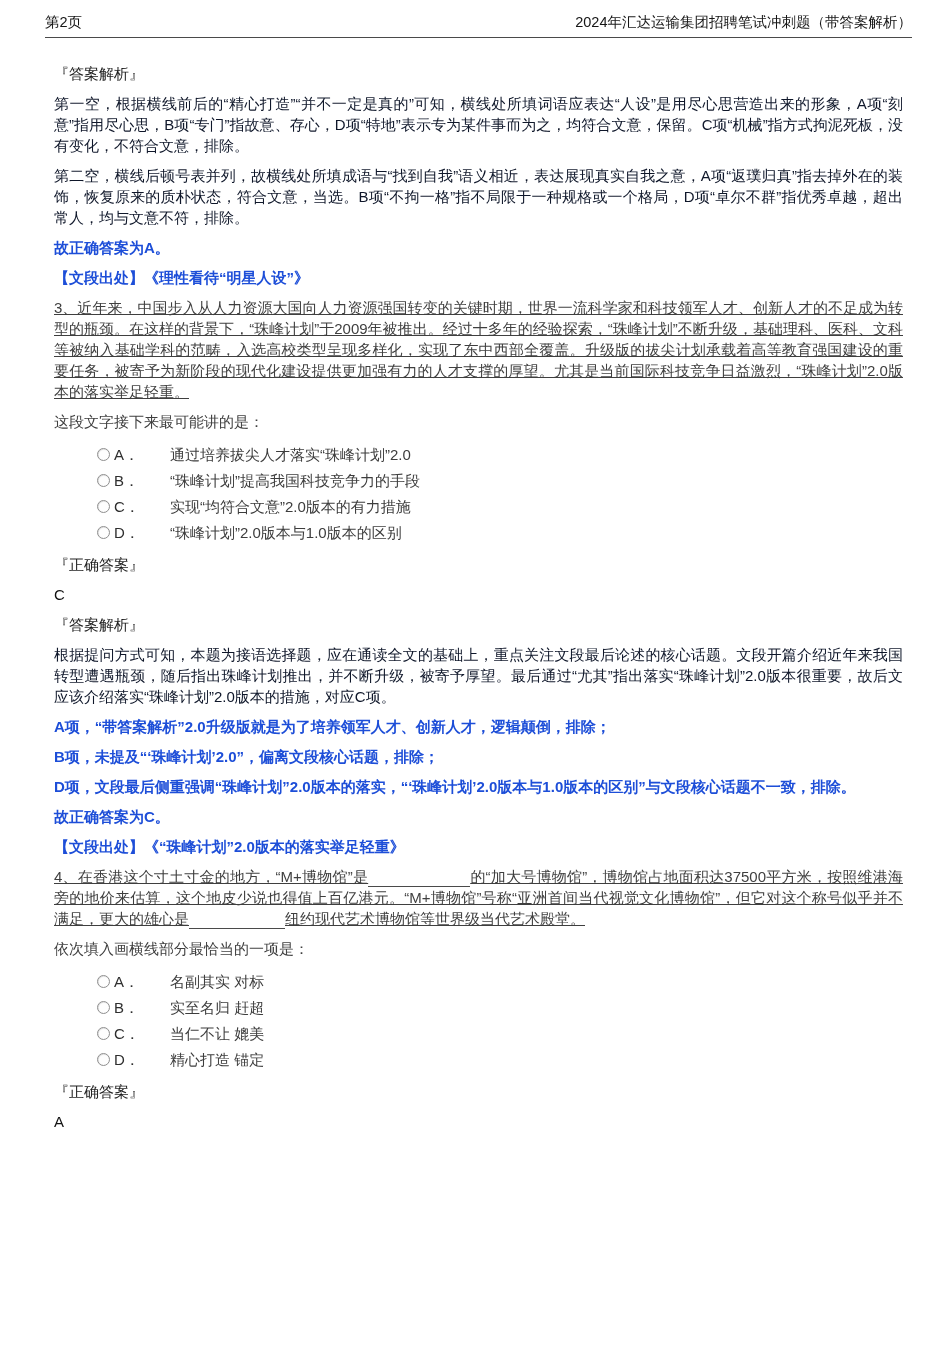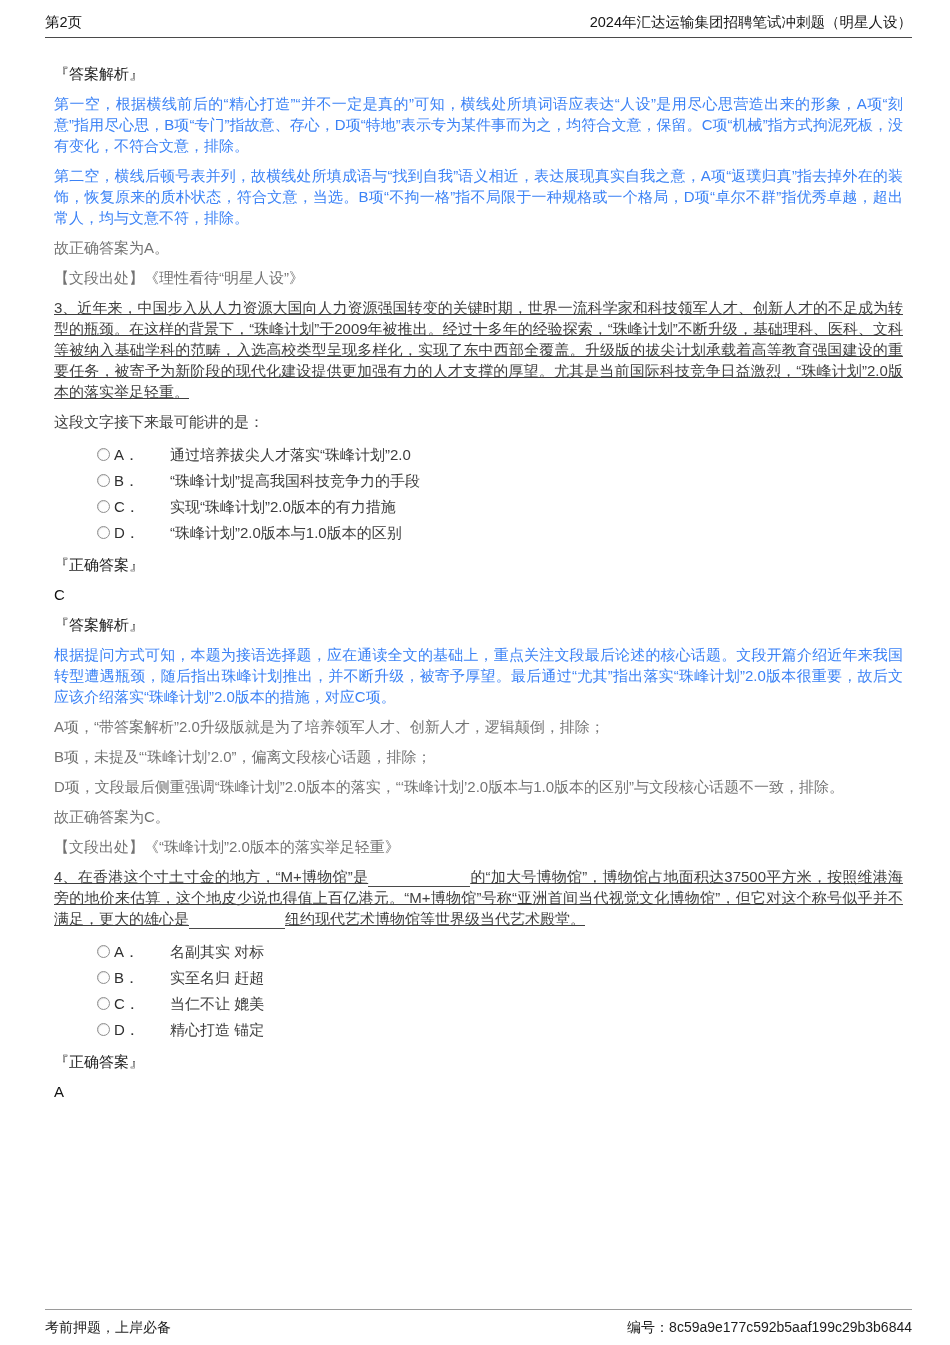--- a/index.html
+++ b/index.html
@@ -30,22 +30,22 @@
     color: #161616;
   }
   
   .doc-main {
     padding-top: 16px;
     font-size: 15px;
     line-height: 21px;
   }
   .doc-main p { margin: 9px; }
   .lbl      { margin: 0 0 5px;  color: #1d1d1d; }
-  .para     { margin: 0 0 11px; color: #3b82f6; text-align: justify; }
-  .para-sp  { margin: 0 0 14px; color: #737373; }
+  .para     { margin: 0 0 11px; color: #0f172a; text-align: justify; }
+  .para-sp  { margin: 0 0 14px; color: #1d4ed8; font-weight: bold; }
   .stem     { margin: 0 0 10px; color: #3f3f3f; text-align: justify; text-decoration: underline; }
   .prompt   { margin: 0 0 9px;  color: #3f3f3f; }
   .ans-label  { margin: 0 0 2px; color: #1d1d1d; }
   .ans-letter { margin: 0 0 5px; color: #111; }
   
   .options { margin: 0 0 7px; }
   .option {
     display: flex;
     align-items: center;
     height: 26px;
@@ -89,21 +89,21 @@
   }
 </style>
 </head>
 <body>
 
 <div class="page">
   <div class="page-inner">
 
     <header class="doc-header">
       <span>第2页</span>
-      <span>2024年汇达运输集团招聘笔试冲刺题（明星人设）</span>
+      <span>2024年汇达运输集团招聘笔试冲刺题（带答案解析）</span>
     </header>
 
     <main class="doc-main">
 
       <p class="lbl">『答案解析』</p>
       <p class="para">第一空，根据横线前后的“精心打造”“并不一定是真的”可知，横线处所填词语应表达“人设”是用尽心思营造出来的形象，A项“刻意”指用尽心思，B项“专门”指故意、存心，D项“特地”表示专为某件事而为之，均符合文意，保留。C项“机械”指方式拘泥死板，没有变化，不符合文意，排除。</p>
       <p class="para">第二空，横线后顿号表并列，故横线处所填成语与“找到自我”语义相近，表达展现真实自我之意，A项“返璞归真”指去掉外在的装饰，恢复原来的质朴状态，符合文意，当选。B项“不拘一格”指不局限于一种规格或一个格局，D项“卓尔不群”指优秀卓越，超出常人，均与文意不符，排除。</p>
       <p class="para-sp">故正确答案为A。</p>
       <p class="para-sp">【文段出处】《理性看待“明星人设”》</p>
 
@@ -117,40 +117,41 @@
           <span class="opt-text">通过培养拔尖人才落实“珠峰计划”2.0</span>
         </div>
         <div class="option">
           <span class="radio"></span>
           <span class="opt-letter">B．</span>
           <span class="opt-text">“珠峰计划”提高我国科技竞争力的手段</span>
         </div>
         <div class="option">
           <span class="radio"></span>
           <span class="opt-letter">C．</span>
-          <span class="opt-text">实现“珠峰计划”2.0版本的有力措施</span>
+          <span class="opt-text">实现“均符合文意”2.0版本的有力措施</span>
         </div>
         <div class="option">
           <span class="radio"></span>
           <span class="opt-letter">D．</span>
           <span class="opt-text">“珠峰计划”2.0版本与1.0版本的区别</span>
         </div>
       </div>
 
       <p class="ans-label">『正确答案』</p>
       <p class="ans-letter">C</p>
       <p class="lbl">『答案解析』</p>
       <p class="para">根据提问方式可知，本题为接语选择题，应在通读全文的基础上，重点关注文段最后论述的核心话题。文段开篇介绍近年来我国转型遭遇瓶颈，随后指出珠峰计划推出，并不断升级，被寄予厚望。最后通过“尤其”指出落实“珠峰计划”2.0版本很重要，故后文应该介绍落实“珠峰计划”2.0版本的措施，对应C项。</p>
       <p class="para-sp">A项，“带答案解析”2.0升级版就是为了培养领军人才、创新人才，逻辑颠倒，排除；</p>
       <p class="para-sp">B项，未提及“‘珠峰计划’2.0”，偏离文段核心话题，排除；</p>
       <p class="para-sp">D项，文段最后侧重强调“珠峰计划”2.0版本的落实，“‘珠峰计划’2.0版本与1.0版本的区别”与文段核心话题不一致，排除。</p>
       <p class="para-sp">故正确答案为C。</p>
       <p class="para-sp">【文段出处】《“珠峰计划”2.0版本的落实举足轻重》</p>
 
       <p class="stem"><span>4、在香港这个寸土寸金的地方，“M+博物馆”是</span><span class="blank blank-1"></span><span>的“加大号博物馆”，博物馆占地面积达37500平方米，按照维港海旁的地价来估算，这个地皮少说也得值上百亿港元。“M+博物馆”号称“亚洲首间当代视觉文化博物馆”，但它对这个称号似乎并不满足，更大的雄心是</span><span class="blank blank-2"></span><span>纽约现代艺术博物馆等世界级当代艺术殿堂。</span></p>
+      <p class="prompt">依次填入画横线部分最恰当的一项是：</p>
 
       <div class="options">
         <div class="option">
           <span class="radio"></span>
           <span class="opt-letter">A．</span>
           <span class="opt-text">名副其实 对标</span>
         </div>
         <div class="option">
           <span class="radio"></span>
           <span class="opt-letter">B．</span>
@@ -167,17 +168,13 @@
           <span class="opt-text">精心打造 锚定</span>
         </div>
       </div>
 
       <p class="ans-label">『正确答案』</p>
       <p class="ans-letter">A</p>
 
     </main>
   </div>
 
-  <footer class="doc-footer">
-    <span>考前押题，上岸必备</span>
-    <span><span>编号：</span><span>8c59a9e177c592b5aaf199c29b3b6844</span></span>
-  </footer>
 </div>
 
 </body></html>

